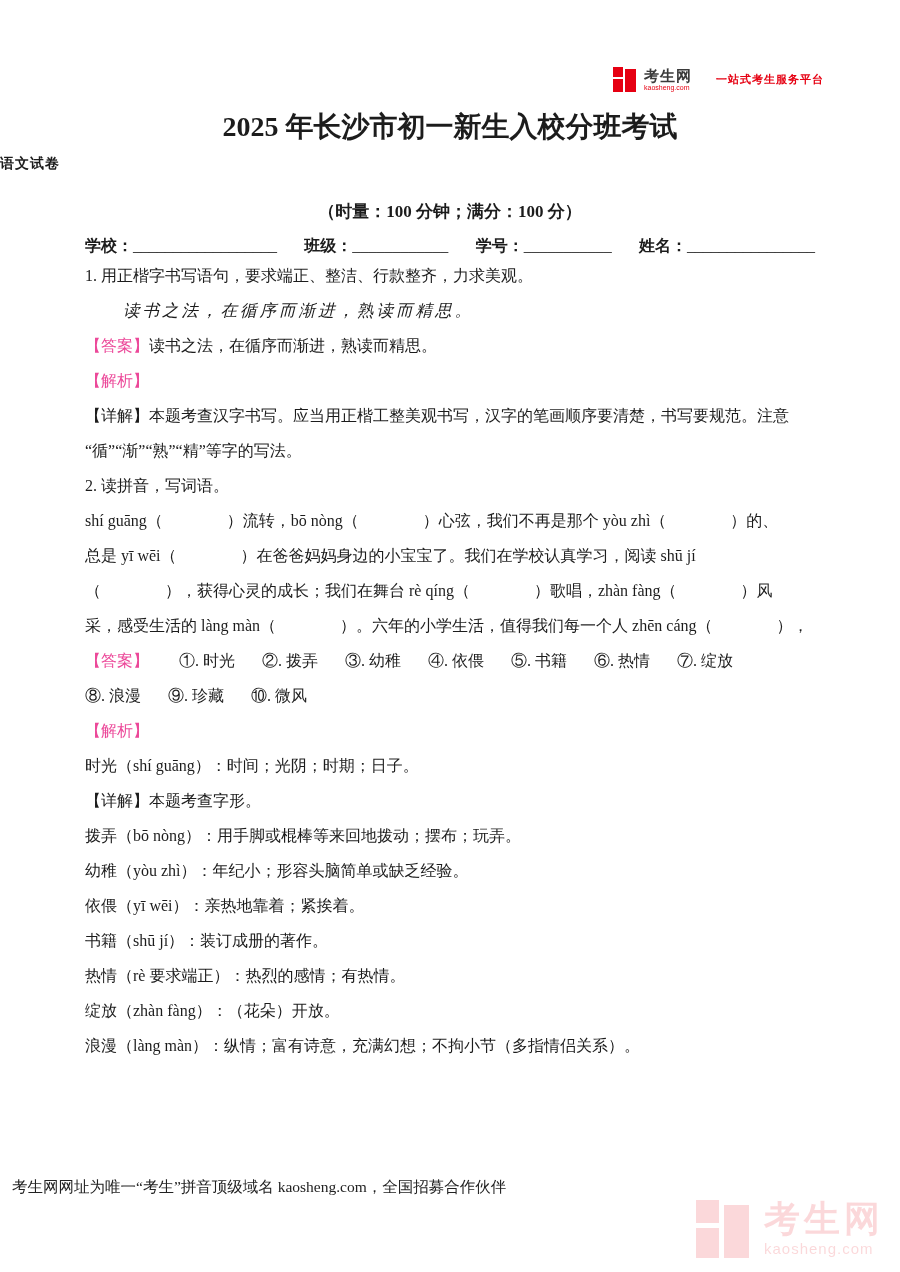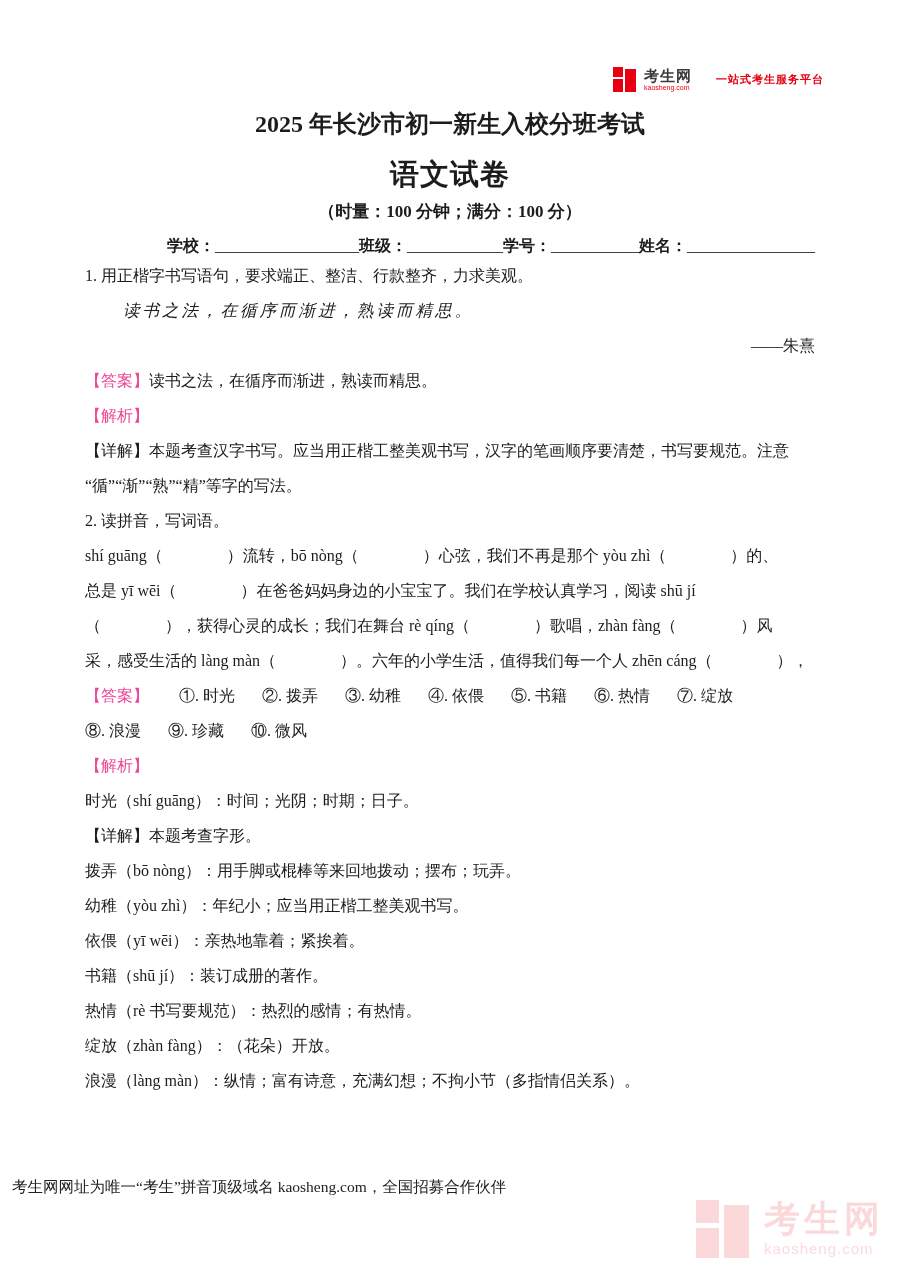--- a/index.html
+++ b/index.html
@@ -16,26 +16,26 @@
   .brand-icon .b1,.brand-icon .b2,.brand-icon .b3 { position:absolute; background:#e60012; }
   .brand-icon .b1 { left:0; top:1px; width:10px; height:10px; }
   .brand-icon .b2 { left:0; top:13px; width:10px; height:13px; }
   .brand-icon .b3 { left:12px; top:3px; width:11px; height:23px; }
   .brand-text { display:flex; flex-direction:column; line-height:1; }
   .brand-name { font-family:"Liberation Sans","DejaVu Sans",sans-serif; font-weight:bold; font-size:15px; color:#3a3a3a; letter-spacing:1px; }
   .brand-domain { font-family:"Liberation Sans","DejaVu Sans",sans-serif; font-size:7px; color:#e60012; margin-top:1px; }
   .brand-slogan { font-family:"Liberation Sans","DejaVu Sans",sans-serif; font-weight:bold; font-size:11px; color:#e60012; margin-left:18px; letter-spacing:1px; }
 
   
-  .title    { position:absolute; top:108px; left:0; width:100%; text-align:center; font-size:24px; font-weight:bold; }
-  .subtitle { position:absolute; top:155px; left:0; width:100%; text-align:center; font-size:29px; font-weight:bold; letter-spacing:1px; }
+  .title    { position:absolute; top:108px; left:0; width:100%; text-align:center; font-size:28px; font-weight:bold; }
+  .subtitle { position:absolute; top:155px; left:0; width:100%; text-align:left; font-size:14px; font-weight:bold; letter-spacing:1px; }
   .meta     { position:absolute; top:200px; left:0; width:100%; text-align:center; font-size:17px; font-weight:bold; }
 
   
-  .form-line { position:absolute; top:236px; left:85px; width:730px; display:flex; justify-content:flex-end; font-weight:bold; font-size:16px; white-space:nowrap; }
+  .form-line { position:absolute; top:236px; left:85px; width:730px; display:flex; justify-content:space-between; font-weight:bold; font-size:16px; white-space:nowrap; }
   .form-item .blank { font-weight:normal; letter-spacing:0; }
 
   
   .content { position:absolute; top:258px; left:85px; width:730px; }
   .line { line-height:35px; white-space:nowrap; font-size:16px; }
   .quote { padding-left:38px; font-style:italic; letter-spacing:3px; font-size:16.5px; }
   .attribution { text-align:right; white-space:normal; }
   .tag-blue { color:#ec4899; }
   .ans-row { display:flex; align-items:baseline; }
   .ans-row .tag-blue { margin-right:30px; }
@@ -81,21 +81,20 @@
     <span class="form-item"><span>学校：</span><span class="blank">__________________</span></span>
     <span class="form-item"><span>班级：</span><span class="blank">____________</span></span>
     <span class="form-item"><span>学号：</span><span class="blank">___________</span></span>
     <span class="form-item"><span>姓名：</span><span class="blank">________________</span></span>
   </div>
 
   <div class="content">
 
     <div class="line">1. 用正楷字书写语句，要求端正、整洁、行款整齐，力求美观。</div>
     <div class="line quote">读书之法，在循序而渐进，熟读而精思。</div>
-    <div class="line attribution">——朱熹</div>
     <div class="line">
       <span class="tag-blue">【答案】</span><span>读书之法，在循序而渐进，熟读而精思。</span>
     </div>
     <div class="line">
       <span class="tag-blue">【解析】</span>
     </div>
     <div class="line">
       <span>【详解】</span><span>本题考查汉字书写。应当用正楷工整美观书写，汉字的笔画顺序要清楚，书写要规范。注意</span>
     </div>
     <div class="line">“循”“渐”“熟”“精”等字的写法。</div>
@@ -124,24 +123,24 @@
 
     <div class="line">
       <span class="tag-blue">【解析】</span>
     </div>
     <div class="line">时光（shí guāng）：时间；光阴；时期；日子。</div>
 
     <div class="line">
       <span>【详解】</span><span>本题考查字形。</span>
     </div>
     <div class="line">拨弄（bō nòng）：用手脚或棍棒等来回地拨动；摆布；玩弄。</div>
-    <div class="line">幼稚（yòu zhì）：年纪小；应当用正楷工整美观书写。</div>
+    <div class="line">幼稚（yòu zhì）：年纪小；形容头脑简单或缺乏经验。</div>
     <div class="line">依偎（yī wēi）：亲热地靠着；紧挨着。</div>
     <div class="line">书籍（shū jí）：装订成册的著作。</div>
-    <div class="line">热情（rè 书写要规范）：热烈的感情；有热情。</div>
+    <div class="line">热情（rè 要求端正）：热烈的感情；有热情。</div>
     <div class="line">绽放（zhàn fàng）：（花朵）开放。</div>
     <div class="line">浪漫（làng màn）：纵情；富有诗意，充满幻想；不拘小节（多指情侣关系）。</div>
   </div>
 
   <div class="footer-line">考生网网址为唯一“考生”拼音顶级域名 kaosheng.com，全国招募合作伙伴</div>
 
   <div class="watermark">
     <div class="wm-icon">
       <div class="b1"></div>
         <div class="b2"></div>

